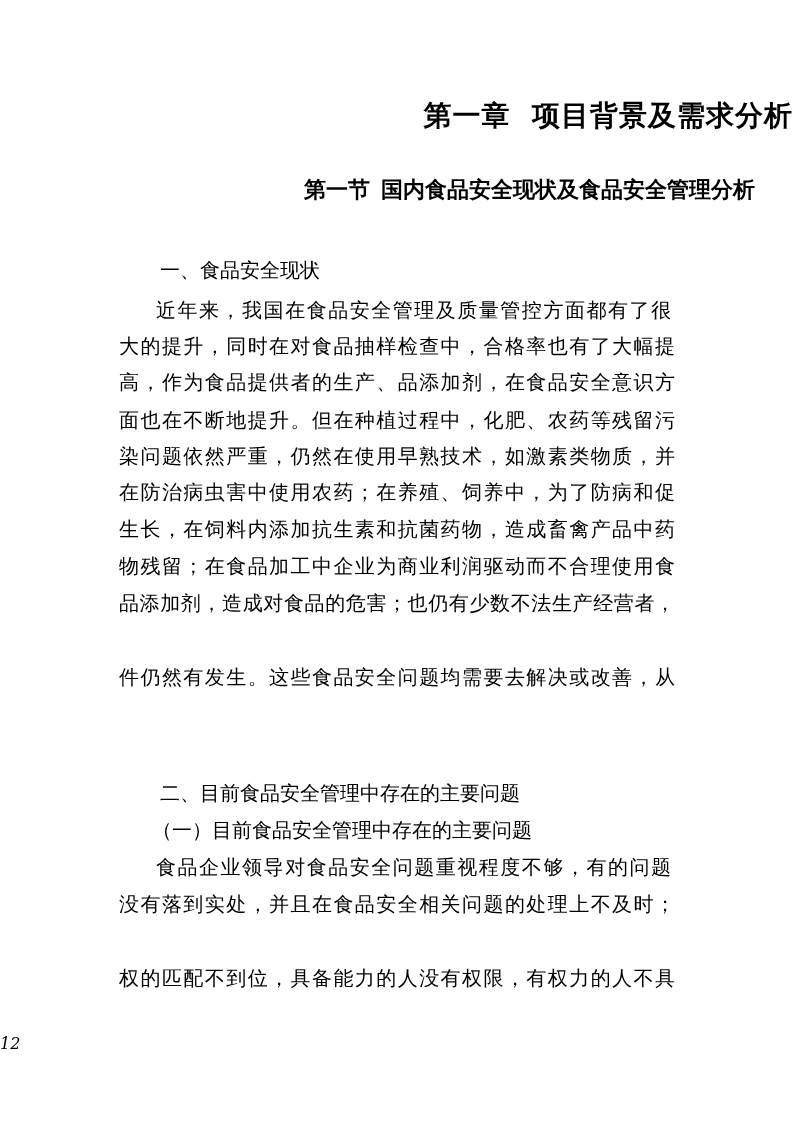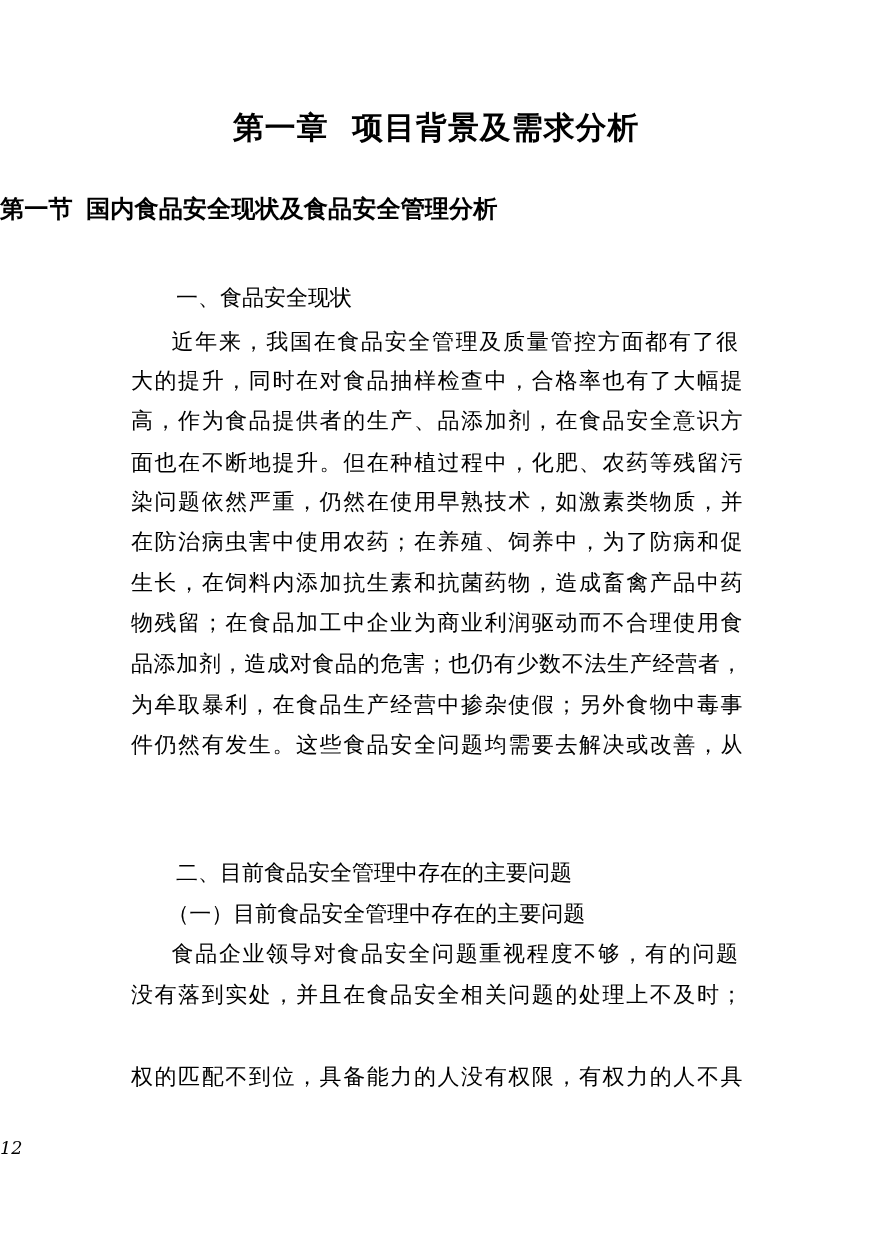--- a/index.html
+++ b/index.html
@@ -20,35 +20,35 @@
       left: 0; top: 0;
       width: 793px;
       height: 1122px;
       background: #ffffff;
     }
     .chapter-title {
       position: absolute;
       left: 0;
       width: 793px;
       top: 96px;
-      text-align: center;
+      text-align: right;
       font-family: "DejaVu Sans", "Liberation Sans", sans-serif;
       font-weight: bold;
       font-size: 28px;
       line-height: 40px;
       letter-spacing: 1px;
       white-space: pre;
     }
     .section-title {
       position: absolute;
       left: 0;
       width: 755px;
       top: 172px;
-      text-align: left;
-      font-family: Liberation Sans, sans-serif;
+      text-align: right;
+      font-family: Liberation Serif, serif;
       font-weight: bold;
       font-size: 22px;
       line-height: 36px;
       white-space: pre;
     }
     .line {
       position: absolute;
       left: 119px;
       width: 556px;
       height: 40px;
@@ -100,21 +100,20 @@
 
   <div class="line indent" style="top:290px">近年来，我国在食品安全管理及质量管控方面都有了很</div>
   <div class="line" style="top:326px">大的提升，同时在对食品抽样检查中，合格率也有了大幅提</div>
   <div class="line" style="top:362px">高，作为食品提供者的生产、品添加剂，在食品安全意识方</div>
   <div class="line" style="top:400px">面也在不断地提升。但在种植过程中，化肥、农药等残留污</div>
   <div class="line" style="top:436px">染问题依然严重，仍然在使用早熟技术，如激素类物质，并</div>
   <div class="line" style="top:472px">在防治病虫害中使用农药；在养殖、饲养中，为了防病和促</div>
   <div class="line" style="top:509px">生长，在饲料内添加抗生素和抗菌药物，造成畜禽产品中药</div>
   <div class="line" style="top:546px">物残留；在食品加工中企业为商业利润驱动而不合理使用食</div>
   <div class="line" style="top:583px">品添加剂，造成对食品的危害；也仍有少数不法生产经营者，</div>
-  <div class="line" style="top:620px">为牟取暴利，在食品生产经营中掺杂使假；另外食物中毒事</div>
   <div class="line" style="top:657px">件仍然有发生。这些食品安全问题均需要去解决或改善，从</div>
 
   <div class="line heading" style="top:773px">二、目前食品安全管理中存在的主要问题</div>
   <div class="line subheading" style="top:810px">（一）目前食品安全管理中存在的主要问题</div>
 
   <div class="line indent" style="top:847px">食品企业领导对食品安全问题重视程度不够，有的问题</div>
   <div class="line" style="top:884px">没有落到实处，并且在食品安全相关问题的处理上不及时；</div>
   <div class="line" style="top:958px">权的匹配不到位，具备能力的人没有权限，有权力的人不具</div>
 
   <div class="page-number">12</div>

